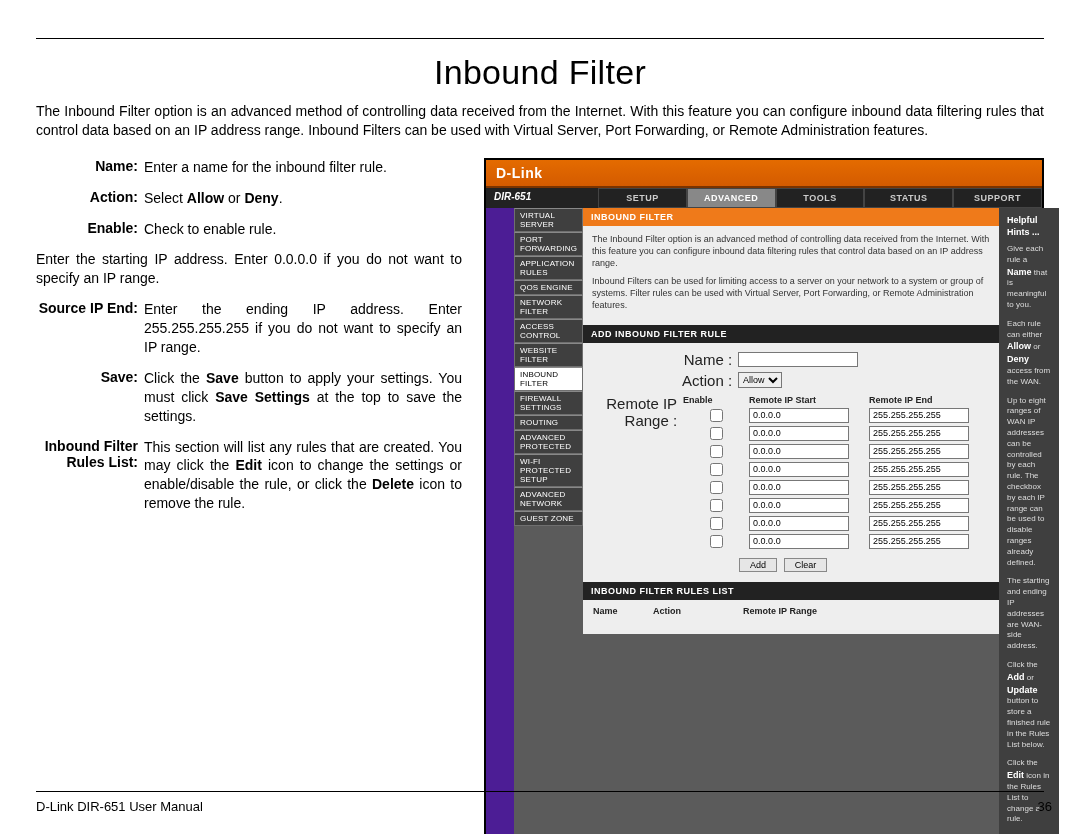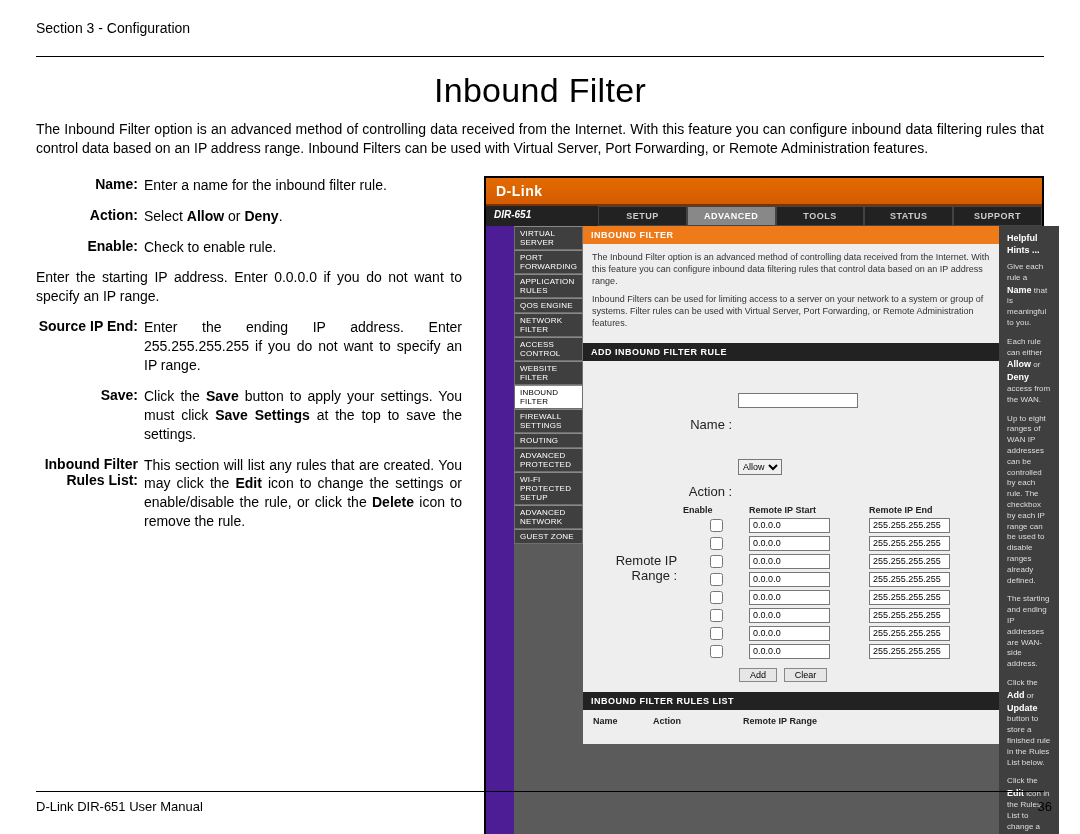--- a/index.html
+++ b/index.html
@@ -33,49 +33,48 @@
   .side { width:112px; background:#5b5b5b; }
   .side-item { background:#3f3f3f; color:#fff; border:1px solid #6f6f6f; border-top:1px solid #888; padding:2px 5px; font-size:8px; letter-spacing:.2px; margin:0; cursor:pointer; }
   .side-item.sel { background:#fff; color:#000; }
   .content { flex:1; background:#5b5b5b; padding:0; }
   .panel-head-o { background:#ef7a1a; color:#fff; font-weight:700; padding:4px 8px; font-size:9px; letter-spacing:.5px; }
   .panel-head-k { background:#222; color:#fff; font-weight:700; padding:4px 8px; font-size:9px; letter-spacing:.5px; }
   .panel-body { background:#eee; color:#333; padding:7px 9px; line-height:1.35; }
   .panel-body p { margin-bottom:6px; font-size:9px; }
   .form { background:#eee; padding:8px 10px 10px; color:#222; }
   .frow { display:flex; align-items:center; margin-bottom:4px; }
-  .frow .lab { width:145px; text-align:right; padding-right:6px; font-size:13px;margin-top:48px; }
+  .frow .lab { width:145px; text-align:right; padding-right:6px; font-size:15px; }
   .frow input[type=text]{ font-size:9px; padding:1px 3px; border:1px solid #777; background:#fff; height:15px; }
   .frow select{ font-size:9px; border:1px solid #777; background:#efefef; height:16px; }
   .ip-head { display:flex; font-weight:700; font-size:9px; padding:2px 0 3px; }
   .ip-head .c1{ width:66px; } .ip-head .c2{ width:120px; } .ip-head .c3{ width:120px; }
   .ip-row { display:flex; align-items:center; margin-bottom:3px; }
   .ip-row .c1{ width:66px; display:flex; justify-content:center; }
   .ip-row .c2{ width:120px; } .ip-row .c3{ width:120px; }
-  .ip-row input[type=text]{ width:81px; font-size:9px; padding:1px 3px; border:1px solid #777; height:15px; }
+  .ip-row input[type=text]{ width:100px; font-size:9px; padding:1px 3px; border:1px solid #777; height:15px; }
   .btns { margin:6px 0 0 146px; }
   .btns button{ font-size:9px; padding:1px 10px; border:1px solid #888; background:#e6e6e6; margin-right:4px; cursor:pointer; }
   .rules-list { background:#eee; padding:6px 10px 18px; color:#222; }
   .rules-head { display:flex; font-weight:700; }
   .rules-head span:nth-child(1){width:60px;} .rules-head span:nth-child(2){width:90px;} .rules-head span:nth-child(3){flex:1;}
   .hints { width:120px; background:#3f3f3f; color:#ddd; padding:6px 8px 8px; font-size:8px; line-height:1.35; }
   .hints .h-title{ font-weight:700; color:#fff; margin-bottom:6px; font-size:9px;}
   .hints p{ margin-bottom:8px; font-size:8px; }
   .hints b{ font-weight:700; color:#fff; }
   .hints u{ text-decoration:underline; color:#fff; cursor:pointer;}
   .wireless-bar{ background:#000; color:#fff; padding:6px 10px; font-weight:700; letter-spacing:3px; font-size:9px; }
 
   .bottom-rule { position:absolute; left:36px; right:36px; bottom:42px; border-top:1px solid #000; }
   .footer { position:absolute; left:36px; right:28px; bottom:20px; display:flex; justify-content:space-between; font-size:13px; }
 </style>
 </head>
 <body>
 
 <div class="page">
-  <div class="sec3">Section 3 - Configuration</div>
   <div class="top-rule"></div>
 
   <h1 class="title">Inbound Filter</h1>
   <p class="intro">The Inbound Filter option is an advanced method of controlling data received from the Internet. With this feature you can configure inbound data filtering rules that control data based on an IP address range. Inbound Filters can be used with Virtual Server, Port Forwarding, or Remote Administration features.</p>
 
   <div class="columns">
 
     <div class="left">
       <div class="defs" id="defs">
           <div class="def">

